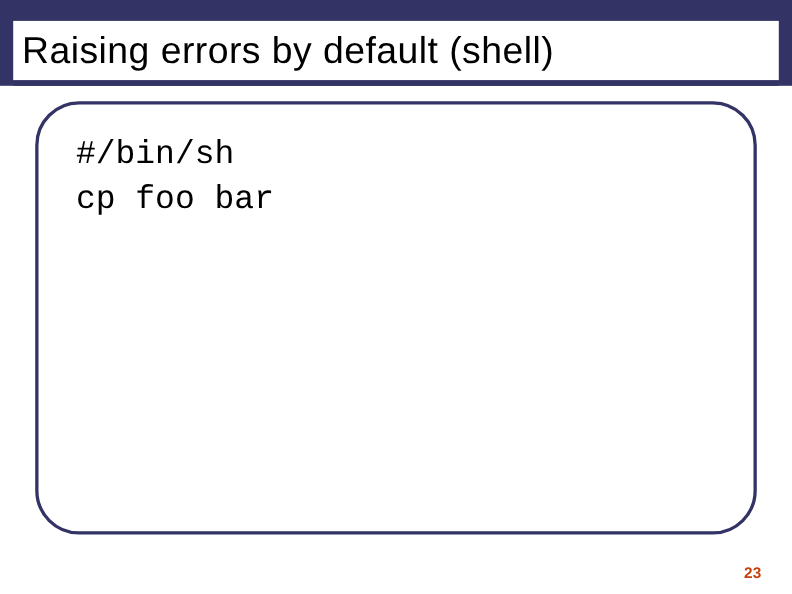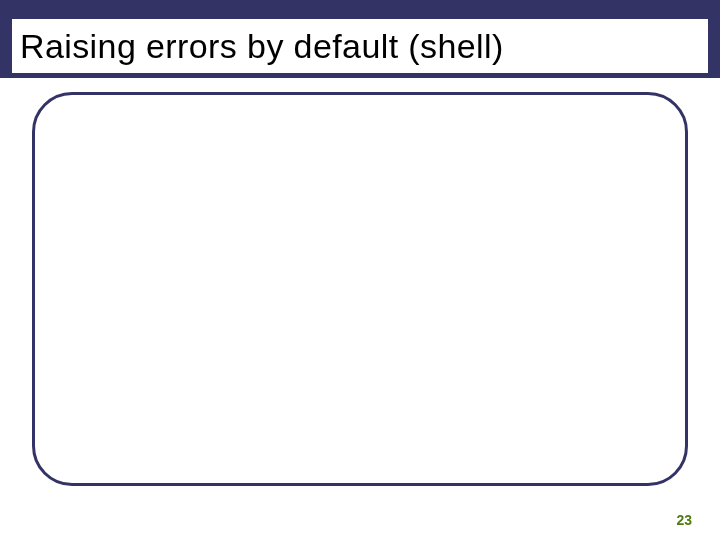--- a/index.html
+++ b/index.html
@@ -58,31 +58,33 @@
     line-height: 1.35;
     color: #000;
     white-space: pre;
   }
   .page-number {
     position: absolute;
     bottom: 12px;
     right: 28px;
     font-size: 14px;
     font-weight: bold;
-    color: #4d7c0f;
+    color: #c2410c;
   }
 </style>
 </head>
 <body>
 
 <div class="slide">
   <div class="header-bar"></div>
   <div class="title-area">
     <span class="title-text">Raising errors by default (shell)</span>
   </div>
   <div class="title-underline"></div>
 
   <div class="body-box">
+    <div class="code">#/bin/sh</div>
     <div class="code"></div>
+    <div class="code">cp foo bar</div>
   </div>
 
   <div class="page-number">23</div>
 </div>
 
 </body></html>

